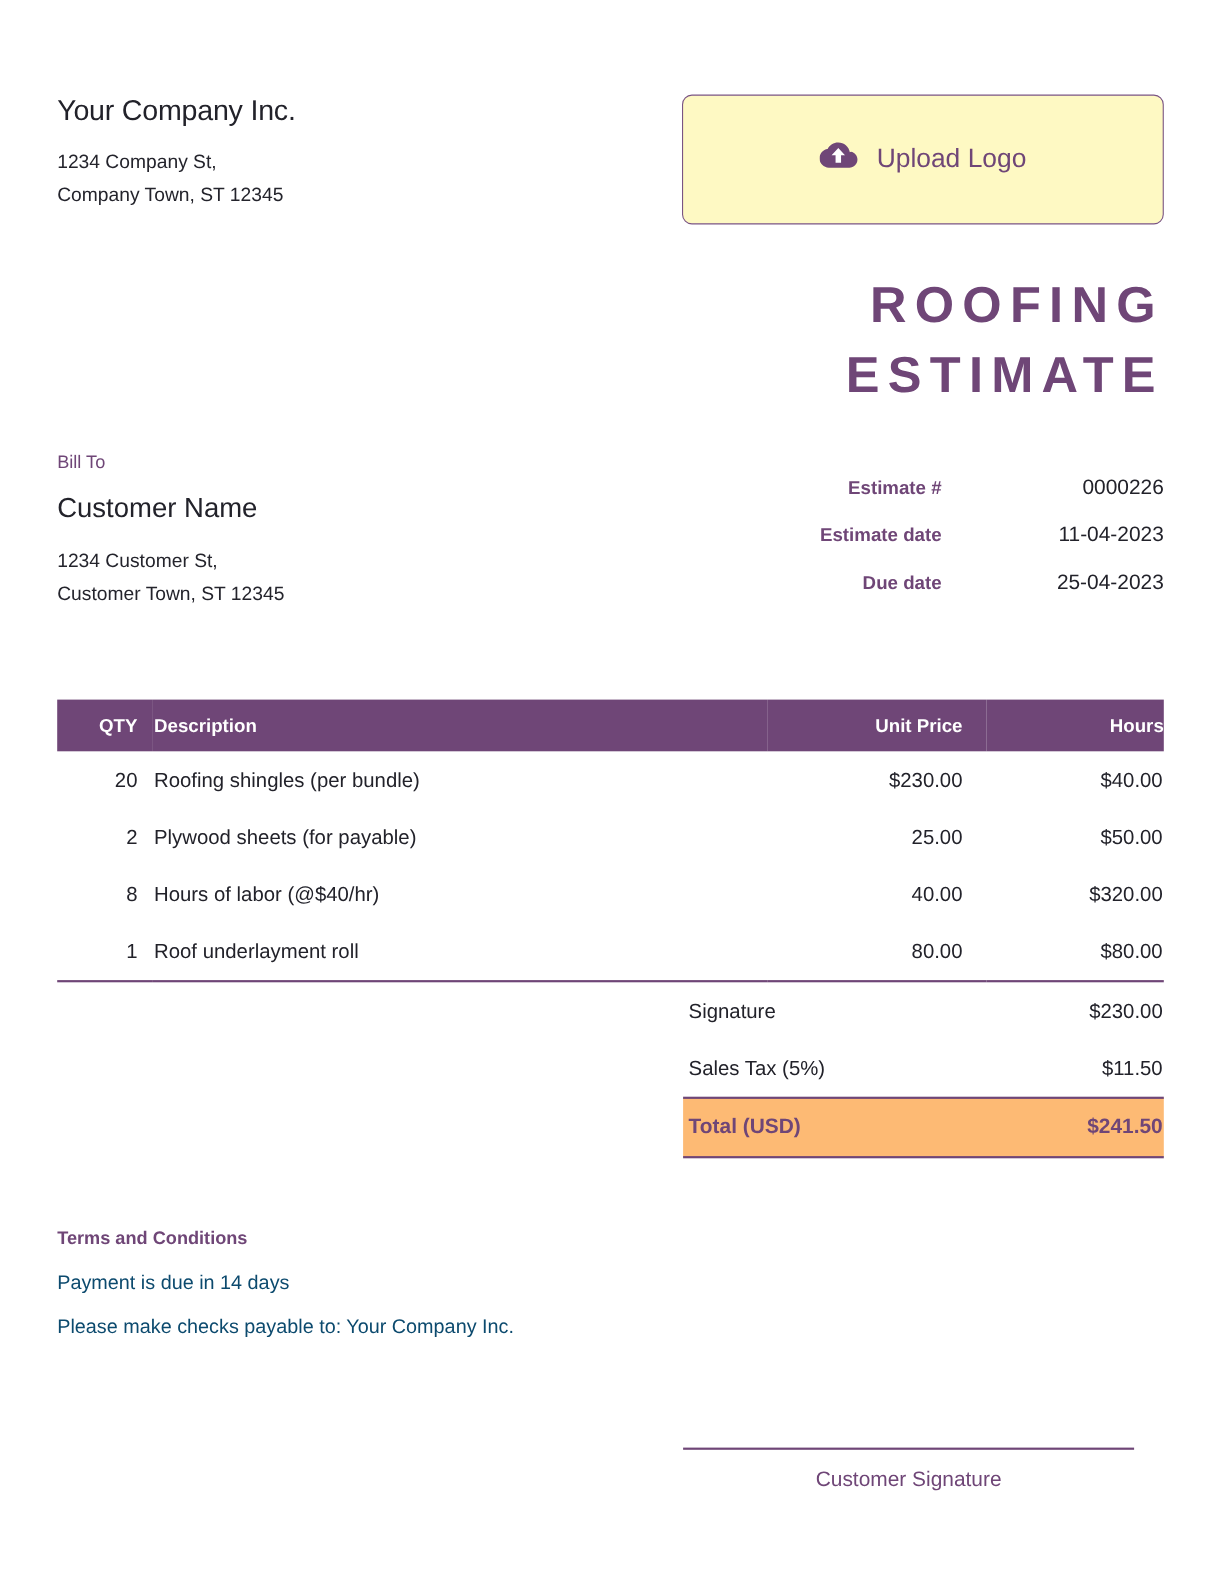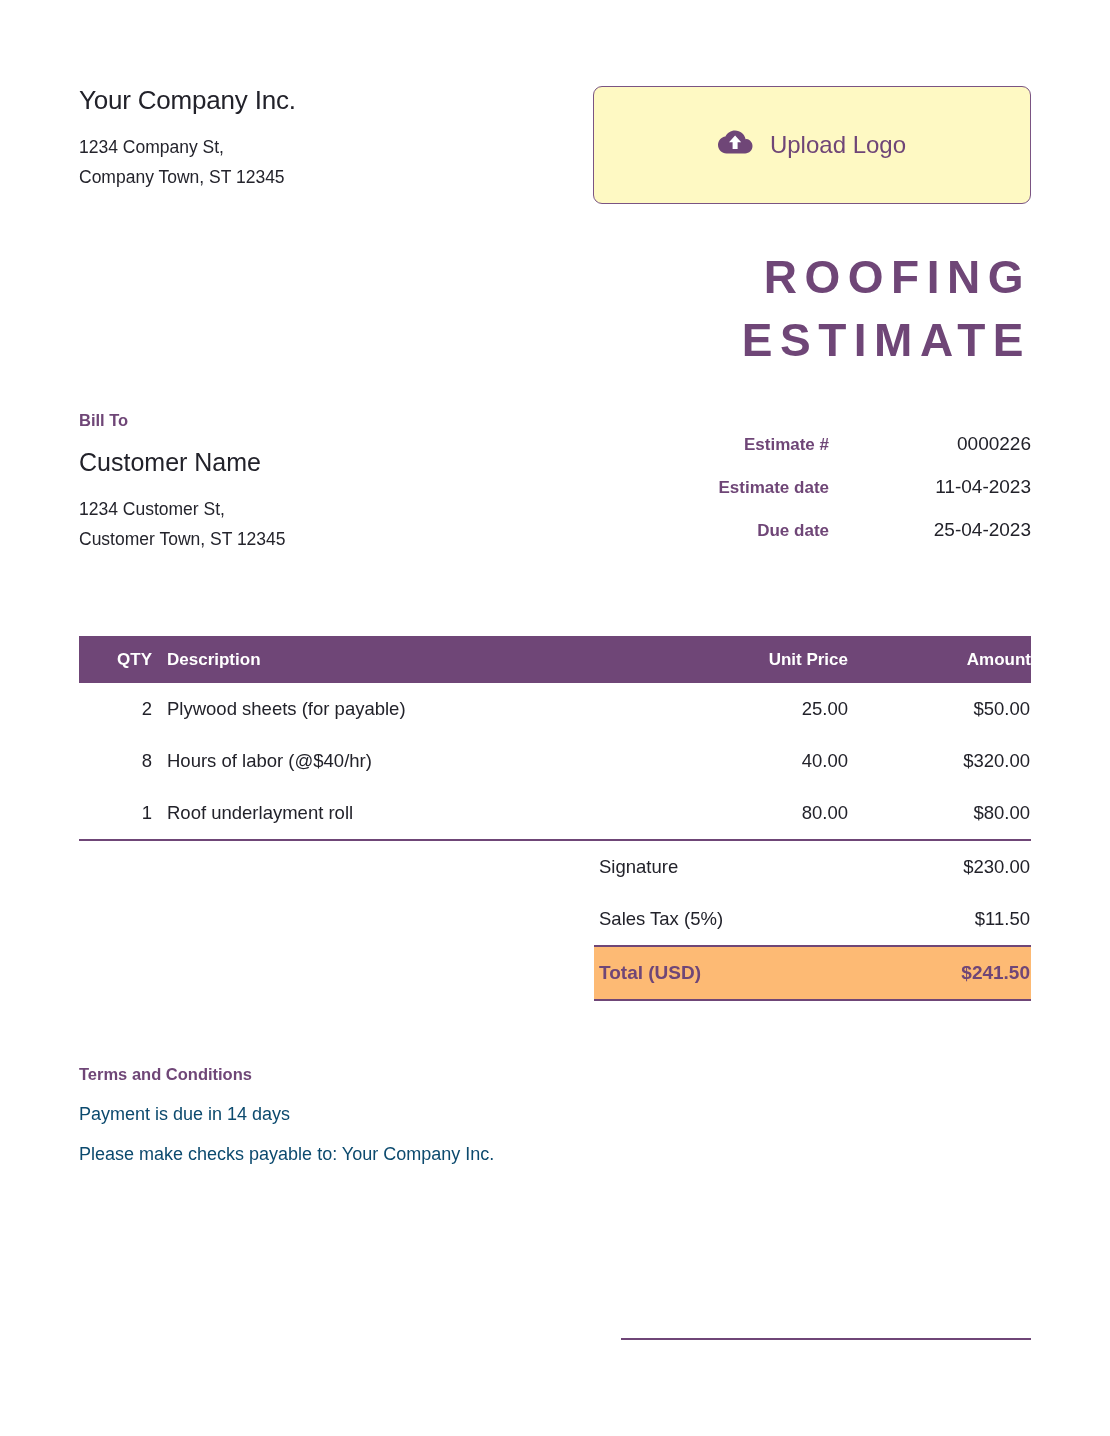--- a/index.html
+++ b/index.html
@@ -12,21 +12,21 @@
     height: 1436px;
     font-family: "Liberation Sans", sans-serif;
     color: #1d1d24;
     -webkit-font-smoothing: antialiased;
   }
   .page {
     position: relative;
     width: 1110px;
     height: 1436px;
     box-sizing: border-box;
-    padding: 0 79px;
+    padding: 0 52px;
   }
 
   
   .top-row {
     display: flex;
     justify-content: space-between;
     align-items: flex-start;
     padding-top: 86px;
   }
   .company-block { width: 480px; }
@@ -77,21 +77,21 @@
 
   
   .mid-row {
     display: flex;
     justify-content: space-between;
     align-items: flex-start;
     margin-top: 40px;
   }
   .billto-label {
     font-size: 16.5px;
-    font-weight: 700;
+    font-weight: 400;
     color: #6f4677;
     margin-bottom: 19px;
   }
   .customer-name {
     font-size: 25px;
     font-weight: 400;
     color: #22222a;
     margin-bottom: 17px;
     line-height: 1.1;
   }
@@ -276,24 +276,30 @@
       </tbody>
     </table>
   </div>
 
   <table class="items">
     <thead>
       <tr>
         <th class="th-qty">QTY</th>
         <th class="th-desc">Description</th>
         <th class="th-unit">Unit Price</th>
-        <th class="th-amt">Amount</th>
+        <th class="th-amt">Hours</th>
       </tr>
     </thead>
     <tbody>
+      <tr>
+        <td class="td-qty">20</td>
+        <td class="td-desc">Roofing shingles (per bundle)</td>
+        <td class="td-unit">$230.00</td>
+        <td class="td-amt">$40.00</td>
+      </tr>
       <tr>
         <td class="td-qty">2</td>
         <td class="td-desc">Plywood sheets (for payable)</td>
         <td class="td-unit">25.00</td>
         <td class="td-amt">$50.00</td>
       </tr>
       <tr>
         <td class="td-qty">8</td>
         <td class="td-desc">Hours of labor (@$40/hr)</td>
         <td class="td-unit">40.00</td>
@@ -328,15 +334,16 @@
   </div>
 
   <div class="terms">
     <div class="terms-title">Terms and Conditions</div>
     <div class="terms-line">Payment is due in 14 days</div>
     <div class="terms-line">Please make checks payable to: Your Company Inc.</div>
   </div>
 
   <div class="sign-wrap">
     <div class="sign-line"></div>
+    <div class="sign-label">Customer Signature</div>
   </div>
 
 </div>
 
 </body></html>

